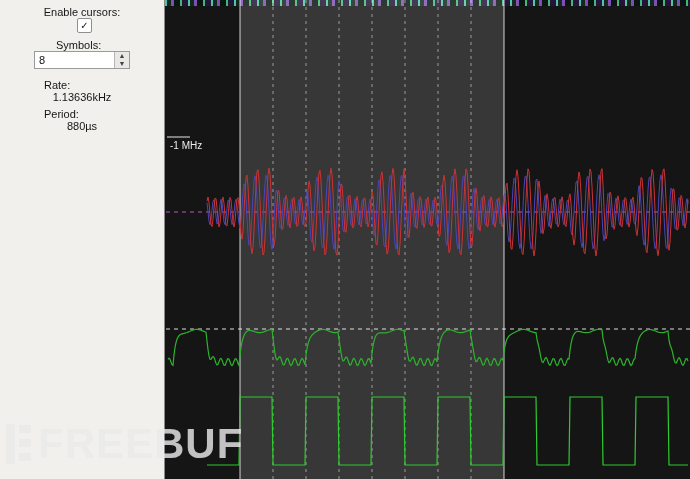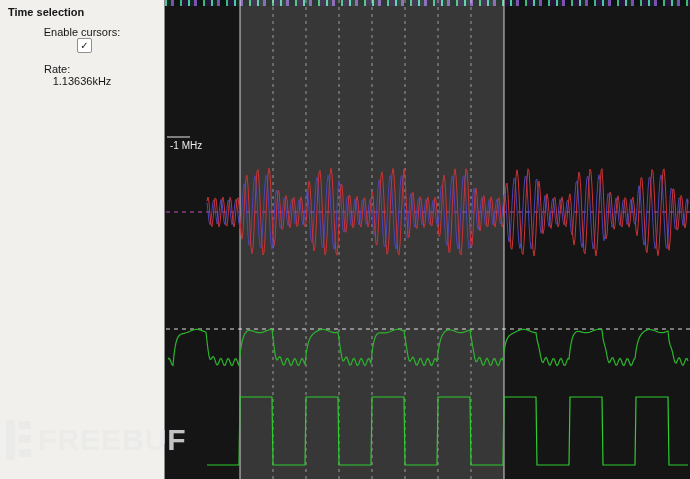--- a/index.html
+++ b/index.html
@@ -33,45 +33,58 @@
         rgba(150,90,210,0.8) 6px 9px, rgba(8,18,14,0.9) 9px 15px,
         rgba(70,210,130,0.85) 15px 17px, rgba(40,15,60,0.85) 17px 23px),
       linear-gradient(90deg,#0c2a20,#143a2c 30%,#1d4a38 55%,#2a1a40 80%,#102030);}
   .selection{position:absolute;left:75px;top:0;width:264px;height:479px;background:rgba(255,255,255,0.15);}
   .freq-label{position:absolute;left:5px;top:140px;color:#ededed;font-size:10px;}
 
   #wave-svg{position:absolute;left:0;top:0;z-index:10;pointer-events:none;}
 
   
   .watermark{position:absolute;left:6px;top:420px;z-index:20;display:flex;align-items:center;gap:7px;
-             color:rgba(233,233,233,0.82);font-weight:bold;font-size:30px;letter-spacing:1px;pointer-events:none;}
+             color:rgba(233,233,233,0.82);font-weight:bold;font-size:42px;letter-spacing:1px;pointer-events:none;}
   .wm-logo{position:relative;display:inline-block;width:25px;height:40px;}
   .wm-logo .vbar{position:absolute;left:0;top:0;width:9px;height:40px;background:rgba(233,233,233,0.82);}
   .wm-logo .hbars{position:absolute;left:13px;top:1px;width:12px;height:40px;
       background:repeating-linear-gradient(180deg, rgba(233,233,233,0.82) 0 8px, transparent 8px 14px);}
 </style>
 </head>
 <body>
 
 <div class="app">
 
   <aside class="panel">
-    <div class="panel-title">Time selection</div>
 
     <div class="row">
       <span class="lbl">Enable cursors:</span>
       <span class="checkbox">
         <span class="tick">✓</span>
       </span>
     </div>
 
+    <div class="row">
+      <span class="lbl sym-lbl">Symbols:</span>
+      <span class="spinbox">
+        <input class="spin-input" value="8" style="">
+        <span class="spin-btns">
+          <span class="spin-up">▲</span>
+          <span class="spin-down">▼</span>
+        </span>
+      </span>
+    </div>
 
     <div class="row stat gap">
       <span class="lbl">Rate:</span>
       <span class="val">1.13636kHz</span>
+    </div>
+    <div class="row stat">
+      <span class="lbl">Period:</span>
+      <span class="val">880µs</span>
     </div>
   </aside>
 
   <div class="plot">
     <div class="spectro"></div>
     <div class="selection"></div>
     <div class="freq-label">-1 MHz</div>
   </div>
 
   <svg id="wave-svg" width="690" height="479" viewBox="0 0 690 479">

